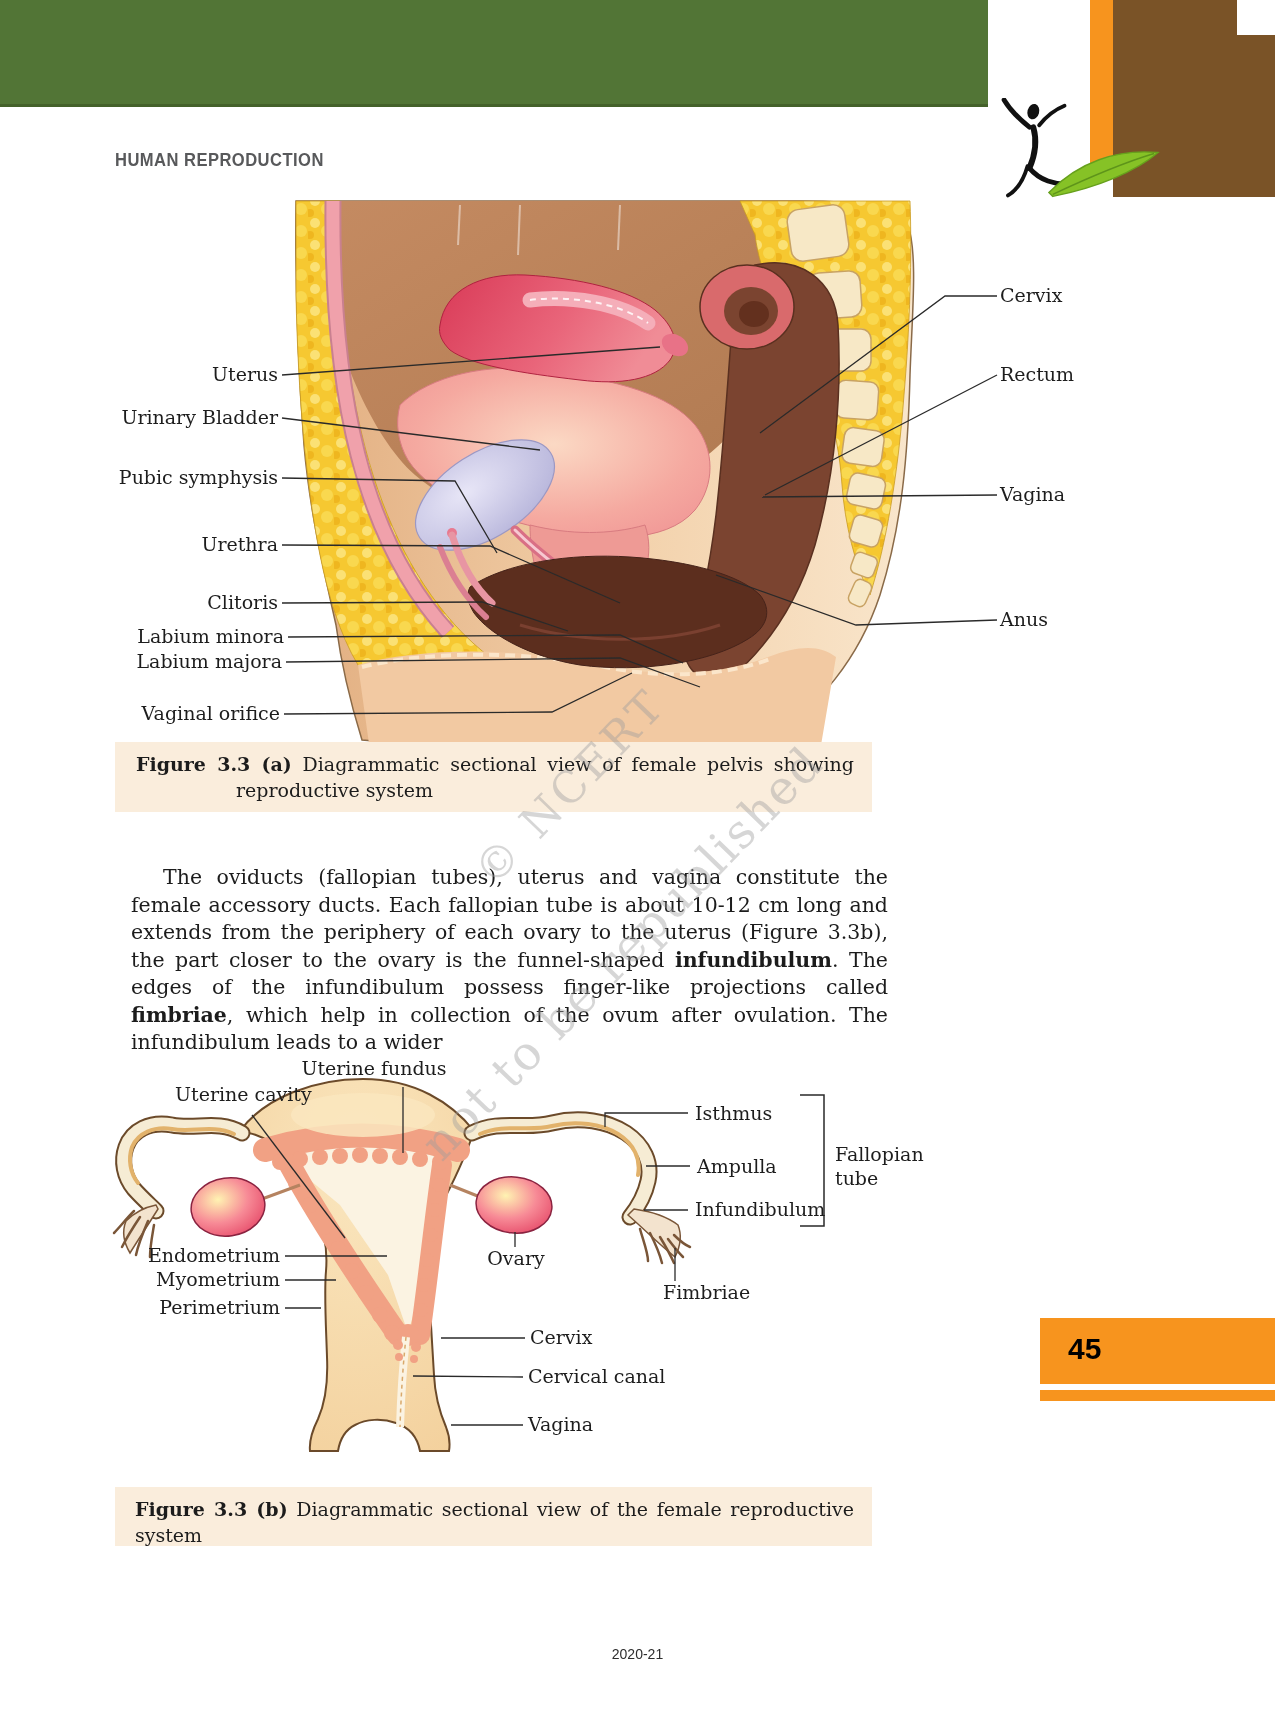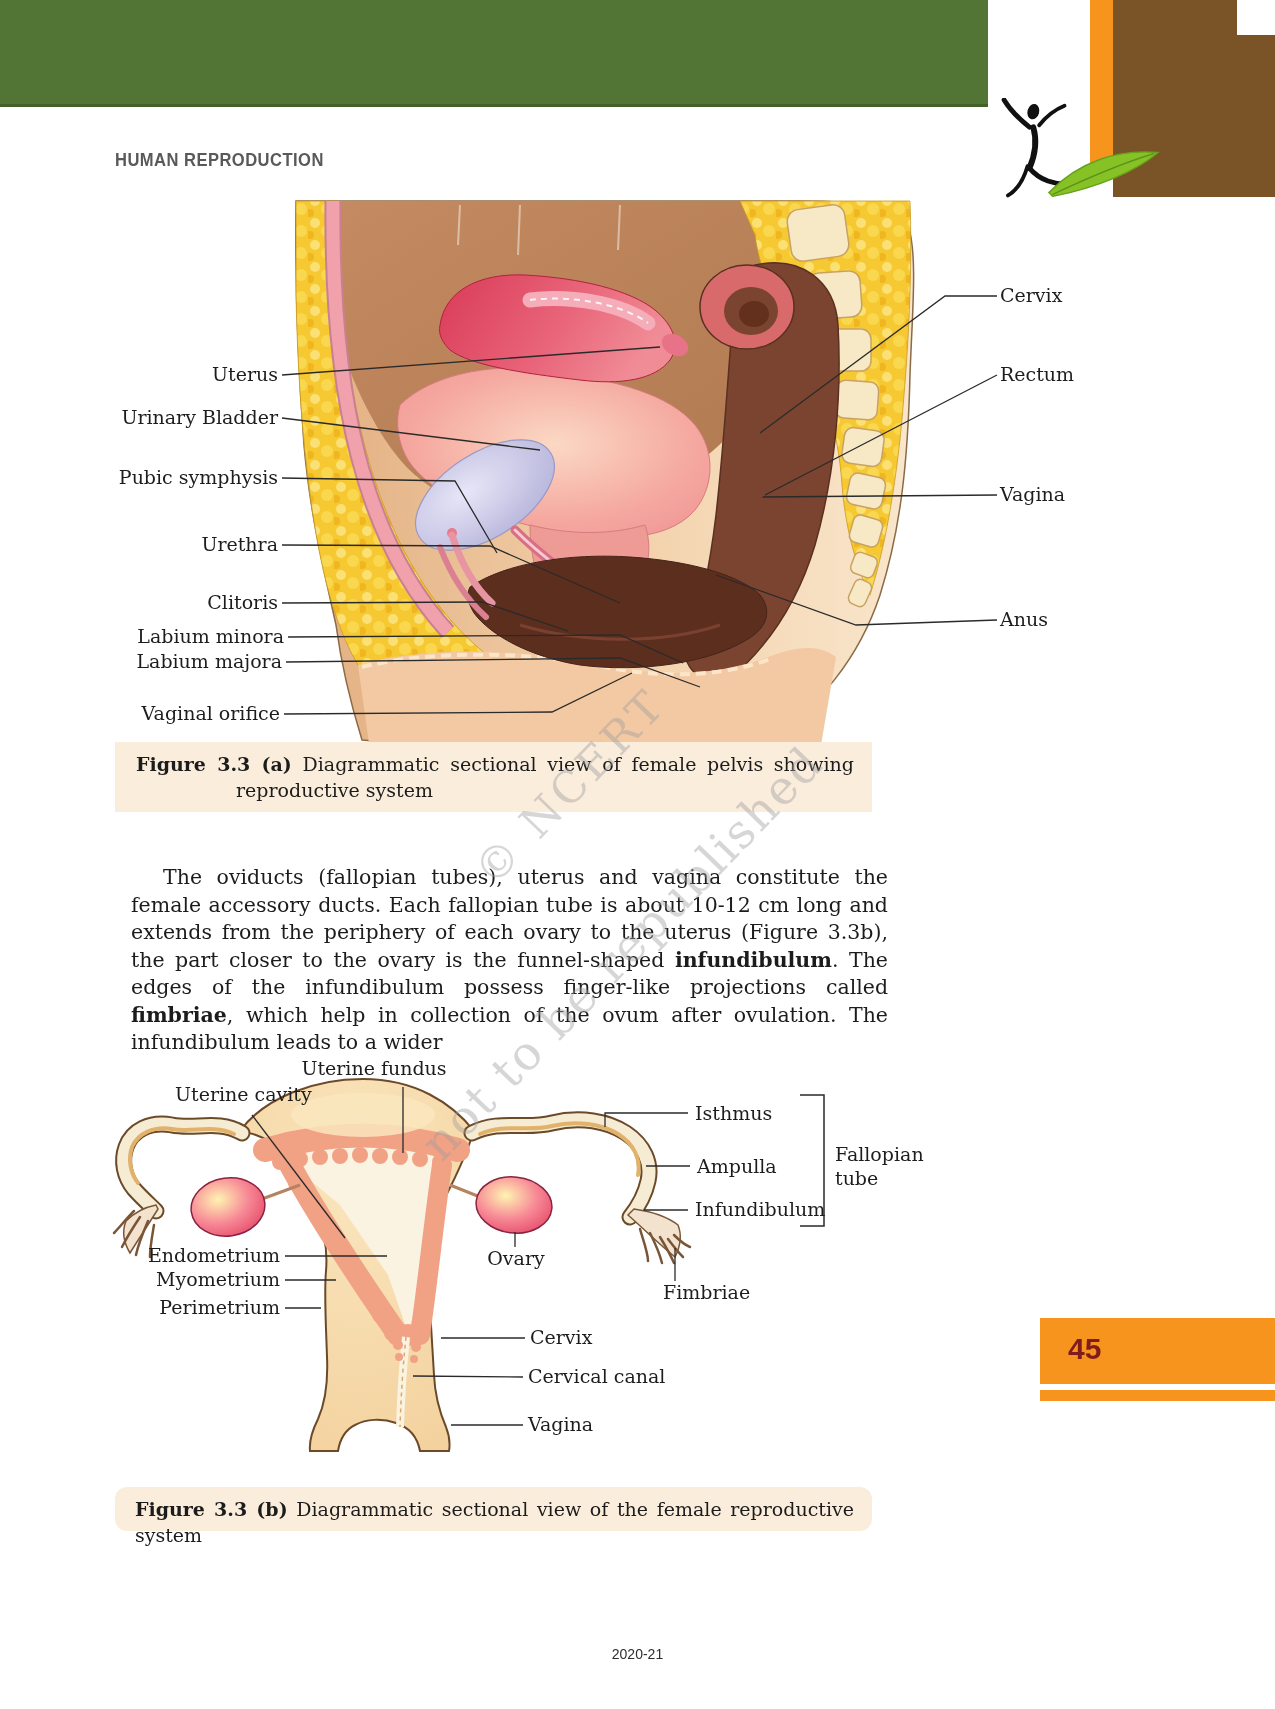--- a/index.html
+++ b/index.html
@@ -17,31 +17,31 @@
                 font-size:18px;font-weight:bold;color:#58595b;letter-spacing:0.5px;
                 transform:scaleX(0.92);transform-origin:left center;}
   
   .fig-a{position:absolute;left:100px;top:195px;}
   .fig-b{position:absolute;left:100px;top:1035px;}
   svg text{font-family:"DejaVu Serif",serif;font-size:19px;fill:#1d1d1d;}
   
   .caption{position:absolute;left:115px;width:757px;background:#FAEDDC;font-size:19px;
            line-height:26px;padding:9px 18px 10px 20px;box-sizing:border-box;}
   .caption-a{top:742px;height:70px;padding-left:21px;}
-  .caption-b{top:1487px;height:44px;border-radius:12px;}
+  .caption-b{top:1487px;height:59px;}
   .cap-line1{text-align:justify;text-align-last:justify;}
   .cap-line2{margin-left:100px;}
   .cap-label{font-weight:bold;}
   
   .body-text{position:absolute;left:115px;top:848px;width:757px;margin:16px;font-size:20.5px;
              line-height:27.5px;text-align:justify;text-indent:32px;}
   .body-text b{font-weight:bold;}
   
   .page-num-box{position:absolute;left:1040px;top:1318px;width:235px;height:66px;background:#F7941E;}
-  .page-num{position:absolute;left:28px;top:14px;color:#7f1d1d;font-family:"Liberation Sans",sans-serif;
+  .page-num{position:absolute;left:28px;top:14px;color:#000000;font-family:"Liberation Sans",sans-serif;
             font-size:30px;font-weight:bold;}
   .page-num-stripe{position:absolute;left:1040px;top:1390px;width:235px;height:11px;background:#F7941E;}
   
   .footer{position:absolute;left:0;top:1646px;width:1275px;text-align:center;
           font-family:"Liberation Sans",sans-serif;font-size:14px;color:#2e2e2e;}
   
   .watermark{position:absolute;color:rgba(158,158,158,0.42);font-family:"DejaVu Serif",serif;
              white-space:nowrap;pointer-events:none;transform-origin:left center;z-index:6;}
   .wm1{left:482px;top:852px;font-size:44px;letter-spacing:4px;transform:rotate(-46deg);}
   .wm2{left:430px;top:1124px;font-size:47px;letter-spacing:2px;transform:rotate(-46deg);}

